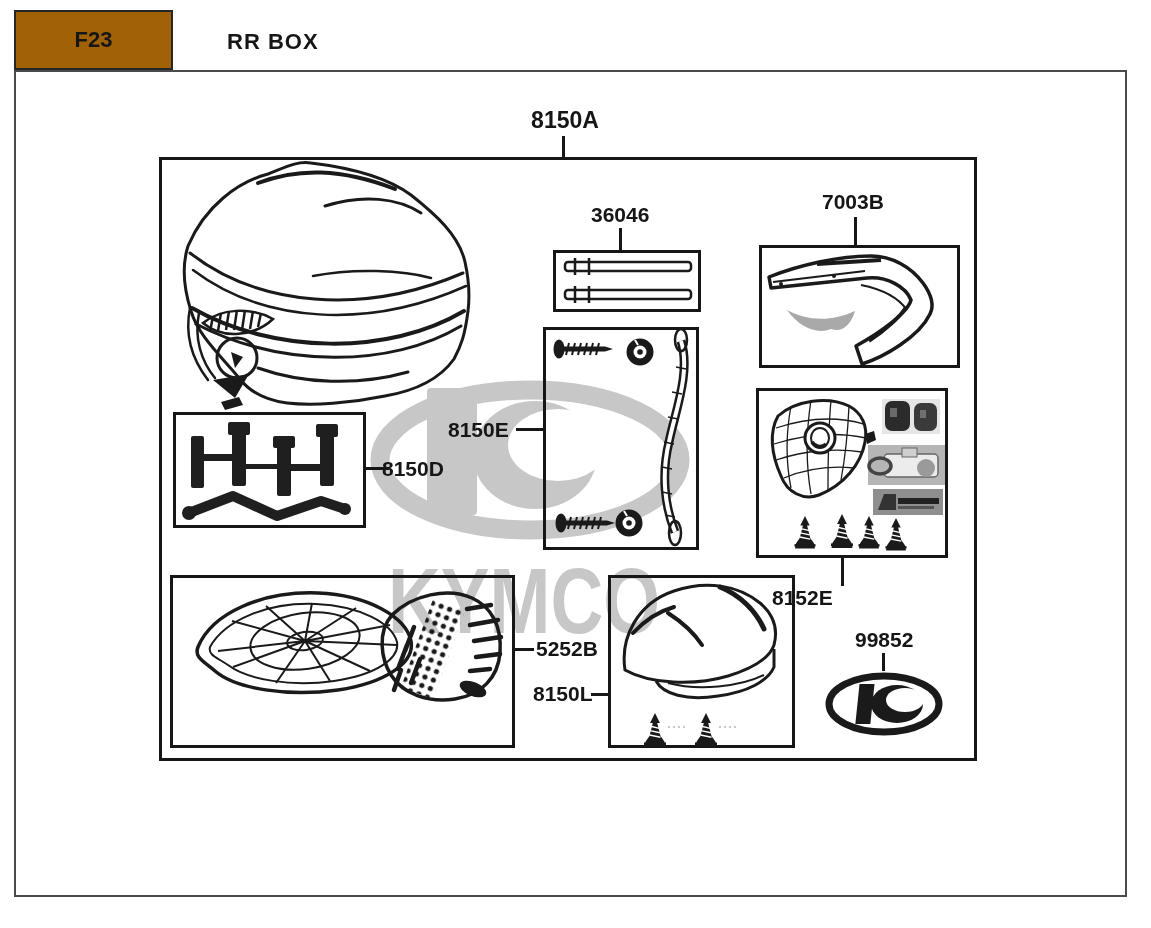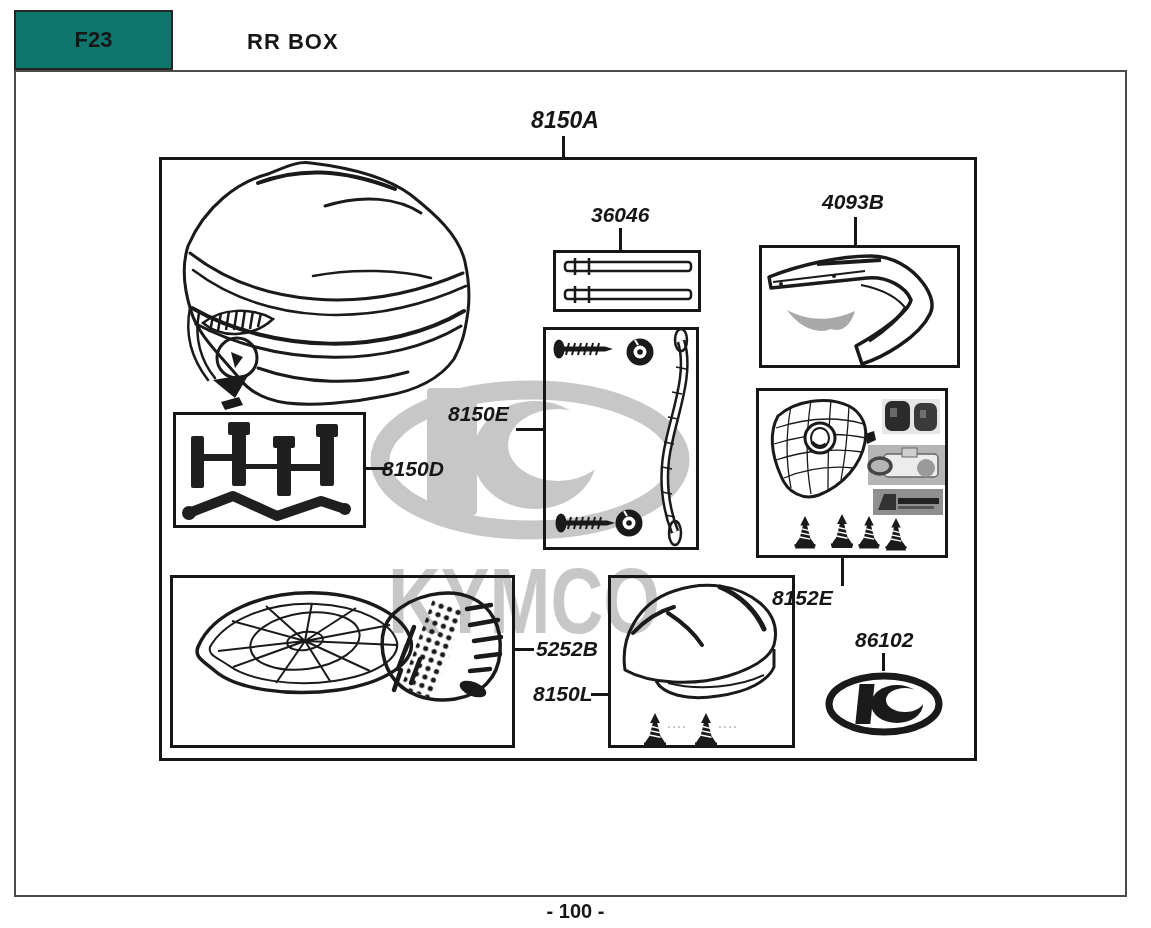--- a/index.html
+++ b/index.html
@@ -2,26 +2,26 @@
 <html><head>
 <meta charset="utf-8">
 <style>
   html,body{margin:0;padding:0;background:#ffffff;}
   .page{position:relative;width:1151px;height:928px;background:#fff;
         font-family:"Liberation Sans","DejaVu Sans",sans-serif;color:#161616;overflow:hidden;}
   .page-border{position:absolute;left:14px;top:70px;width:1113px;height:827px;
         border:2px solid #4a4a4a;box-sizing:border-box;}
   .code-box{position:absolute;left:14px;top:10px;width:159px;height:60px;
         border:2px solid #262626;box-sizing:border-box;display:flex;align-items:center;justify-content:center;
-        font-size:22px;font-weight:700;background:#0f766e;}
-  .page-title{position:absolute;left:227px;top:29px;font-size:22px;font-weight:700;letter-spacing:1px;margin-left:20px;}
+        font-size:22px;font-weight:700;background:#a16207;}
+  .page-title{position:absolute;left:227px;top:29px;font-size:22px;font-weight:700;letter-spacing:1px;}
   .main-frame{position:absolute;left:159px;top:157px;width:818px;height:604px;
         border:3px solid #161616;box-sizing:border-box;background:transparent;}
   .pbox{position:absolute;border:3px solid #161616;box-sizing:border-box;background:transparent;}
-  .plabel{position:absolute;font-size:21px;font-weight:700;white-space:nowrap;z-index:6;font-style:italic;}
+  .plabel{position:absolute;font-size:21px;font-weight:700;white-space:nowrap;z-index:6;}
   .plabel.center{text-align:center;}
   .lead{position:absolute;background:#161616;z-index:5;}
   .footer-num{position:absolute;left:0;top:900px;width:1151px;text-align:center;
         font-size:20px;font-weight:700;}
   svg{display:block;}
   .art{position:absolute;z-index:3;}
   .wm{position:absolute;z-index:1;}
   .frame-layer{z-index:2;}
 </style>
 </head>
@@ -98,38 +98,38 @@
   <div class="lead" style="left:619px;top:228px;width:3px;height:22px"></div>
   <div class="pbox frame-layer" style="left:553px;top:250px;width:148px;height:62px"></div>
   <svg class="art" style="left:553px;top:250px" width="148" height="62" viewBox="0 0 148 62">
     <g stroke="#1a1a1a" fill="#ffffff" stroke-width="2.5">
       <rect x="12" y="12" width="126" height="9" rx="3"></rect>
       <rect x="12" y="40" width="126" height="9" rx="3"></rect>
     </g>
     <path d="M22,8 V25 M36,8 V25 M22,36 V53 M36,36 V53" stroke="#1a1a1a" stroke-width="2.5"></path>
   </svg>
 
-  <div class="plabel" style="left:822px;top:190px">4093B</div>
+  <div class="plabel" style="left:822px;top:190px">7003B</div>
   <div class="lead" style="left:854px;top:217px;width:3px;height:28px"></div>
   <div class="pbox frame-layer" style="left:759px;top:245px;width:201px;height:123px"></div>
   <svg class="art" style="left:759px;top:245px" width="201" height="123" viewBox="0 0 201 123">
     <path d="M28,65 C48,76 72,77 96,66 C92,80 83,88 72,84 C58,90 40,82 28,65 Z" fill="#a9a9a9"></path>
     <path d="M10,32 C40,20 80,11 112,11 C133,11 152,22 164,38 C172,49 176,59 171,69
              C160,92 125,112 103,119 L97,101 C124,86 149,67 152,55 C147,42 128,31 108,33 L12,43 Z" fill="none" stroke="#1a1a1a" stroke-width="3.5" stroke-linejoin="round"></path>
     <g fill="none" stroke="#1a1a1a">
       <path d="M14,37 L106,26" stroke-width="2"></path>
       <path d="M58,19 L122,15" stroke-width="4"></path>
       <path d="M102,40 C127,45 141,55 148,65" stroke-width="2"></path>
       <path d="M110,96 C126,86 141,72 147,62" stroke-width="3.5"></path>
     </g>
     <circle cx="22" cy="39" r="2" fill="#1a1a1a"></circle>
     <circle cx="75" cy="31" r="2" fill="#1a1a1a"></circle>
   </svg>
 
-  <div class="plabel" style="left:448px;top:402px">8150E</div>
+  <div class="plabel" style="left:448px;top:418px">8150E</div>
   <div class="lead" style="left:516px;top:428px;width:27px;height:3px"></div>
   <div class="pbox frame-layer" style="left:543px;top:327px;width:156px;height:223px"></div>
   <svg class="art" style="left:543px;top:327px" width="156" height="223" viewBox="0 0 156 223">
     <use href="#hscrew-glyph" transform="translate(16,22)"></use>
     <use href="#grommet-glyph" transform="translate(97,25)"></use>
     <path d="M138,14 C148,45 132,85 126,115 C118,148 122,180 132,205" stroke="#1a1a1a" stroke-width="9" fill="none"></path>
     <path d="M138,14 C148,45 132,85 126,115 C118,148 122,180 132,205" stroke="#ffffff" stroke-width="4" fill="none"></path>
     <ellipse cx="138" cy="13" rx="6" ry="11" fill="none" stroke="#1a1a1a" stroke-width="2.5"></ellipse>
     <ellipse cx="132" cy="206" rx="6" ry="12" fill="none" stroke="#1a1a1a" stroke-width="2.5"></ellipse>
     <path d="M133,40 l10,2 M129,65 l10,2 M125,90 l10,2 M121,115 l10,2 M119,140 l10,2 M119,165 l10,2 M122,188 l10,2" stroke="#1a1a1a" stroke-width="1.4"></path>
@@ -237,26 +237,25 @@
       <path d="M60,108 C90,116 132,112 156,100" stroke-width="2"></path>
       <path d="M112,12 C132,20 148,36 156,54" stroke-width="5" stroke-linecap="round"></path>
       <path d="M25,58 C38,44 52,36 66,32" stroke-width="4" stroke-linecap="round"></path>
       <path d="M60,38 C74,47 86,58 94,70" stroke-width="4" stroke-linecap="round"></path>
     </g>
     <use href="#screw-glyph" transform="translate(47,138) scale(1.1)"></use>
     <use href="#screw-glyph" transform="translate(98,138) scale(1.1)"></use>
     <path d="M60,152 h18 M111,152 h18" stroke="#c9c9c9" stroke-width="2" stroke-dasharray="2,3"></path>
   </svg>
 
-  <div class="plabel" style="left:855px;top:628px">86102</div>
+  <div class="plabel" style="left:855px;top:628px">99852</div>
   <div class="lead" style="left:882px;top:653px;width:3px;height:18px"></div>
   <svg class="art" style="left:823px;top:670px" width="122" height="68" viewBox="0 0 122 68">
     <ellipse cx="61" cy="34" rx="55" ry="28" fill="#ffffff" stroke="#1a1a1a" stroke-width="7"></ellipse>
     <g transform="skewX(-6)">
       <rect x="38" y="14" width="15" height="40" fill="#1a1a1a"></rect>
     </g>
     <ellipse cx="74" cy="34" rx="26" ry="19" fill="#1a1a1a"></ellipse>
     <ellipse cx="82" cy="30" rx="19" ry="12" fill="#ffffff"></ellipse>
   </svg>
 
-  <div class="footer-num">- 100 -</div>
 
 </div>
 
 </body></html>

